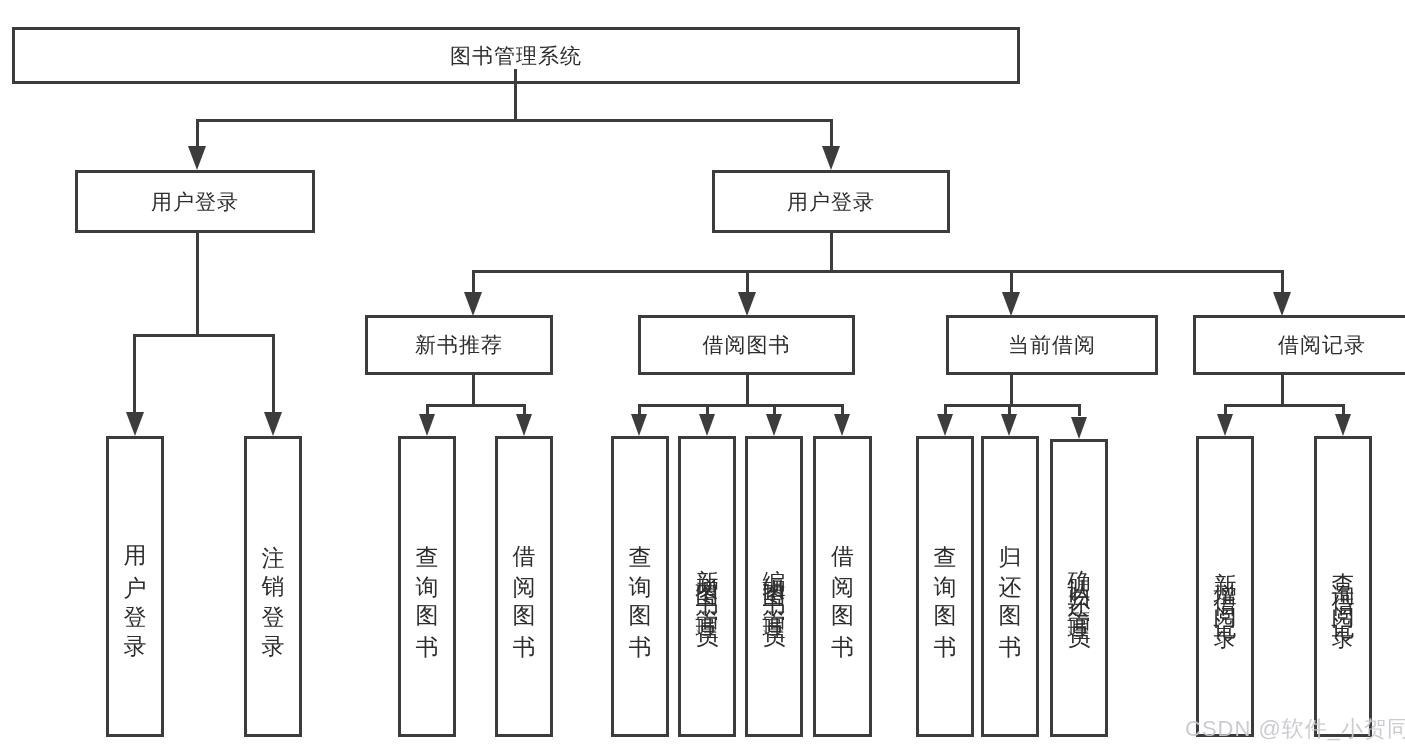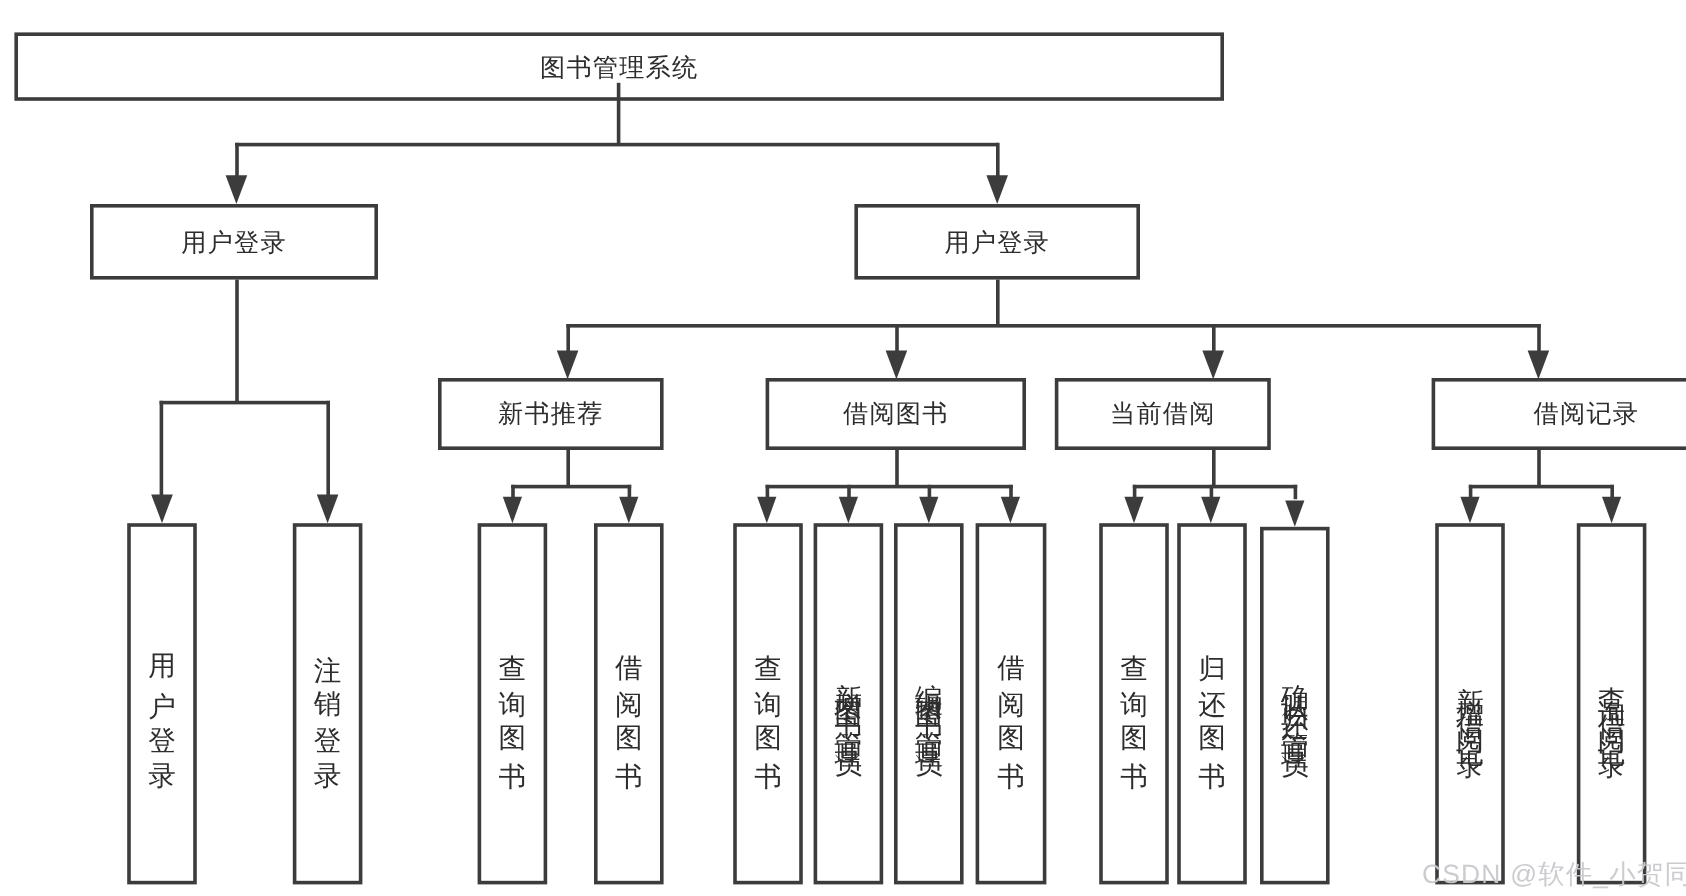--- a/index.html
+++ b/index.html
@@ -113,21 +113,21 @@
   <div class="arrow" style="left:1002px;top:292px;"></div>
   <div class="vline" style="left:1281px;top:270px;height:24px;"></div>
   <div class="arrow" style="left:1273px;top:292px;"></div>
 
   <div class="box" style="left:365px;top:315px;width:188px;height:60px;">
     <span>新书推荐</span>
   </div>
   <div class="box" style="left:638px;top:315px;width:217px;height:60px;">
     <span>借阅图书</span>
   </div>
-  <div class="box" style="left:879px;top:315px;width:180px;height:60px;">
+  <div class="box" style="left:946px;top:315px;width:212px;height:60px;">
     <span>当前借阅</span>
   </div>
   <div class="box" style="left:1173px;top:315px;width:258px;height:60px;margin-left:20px;">
     <span>借阅记录</span>
   </div>
 
   <div class="vline" style="left:472px;top:375px;height:31px;"></div>
   <div class="hline" style="left:426px;top:404px;width:100px;"></div>
   <div class="vline" style="left:426px;top:404px;height:12px;"></div>
   <div class="arrow sm" style="left:419px;top:414px;"></div>

